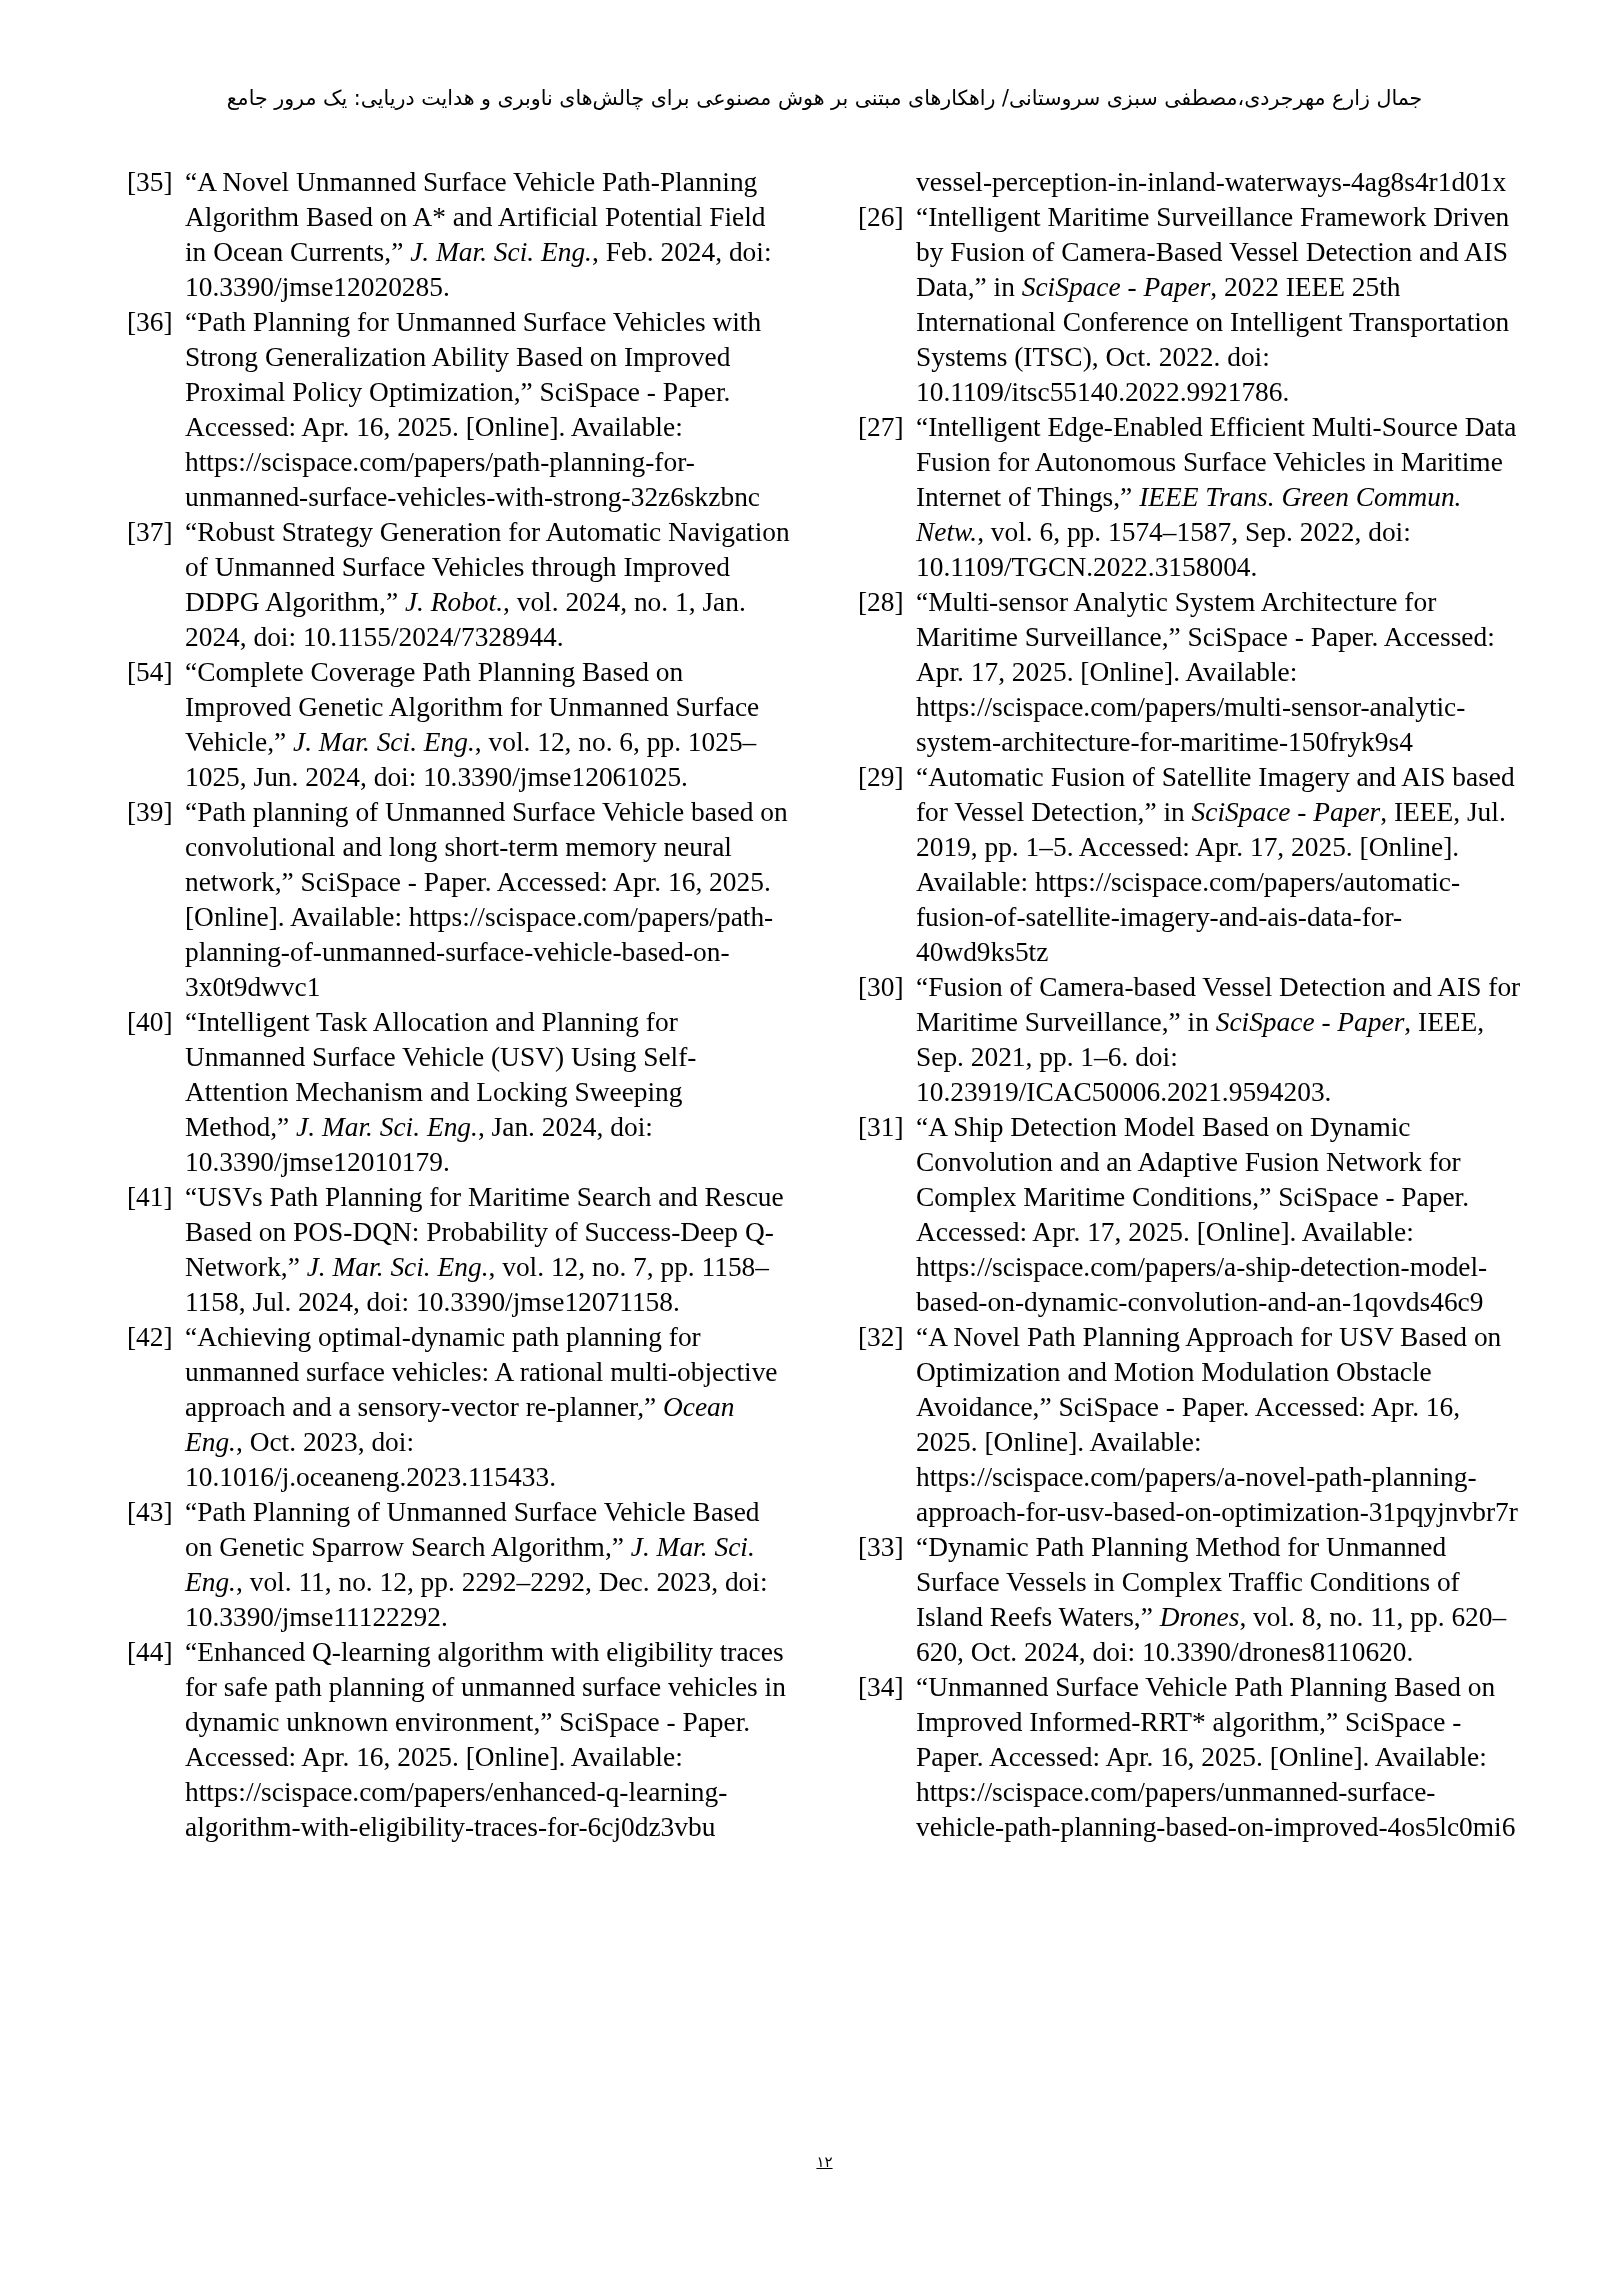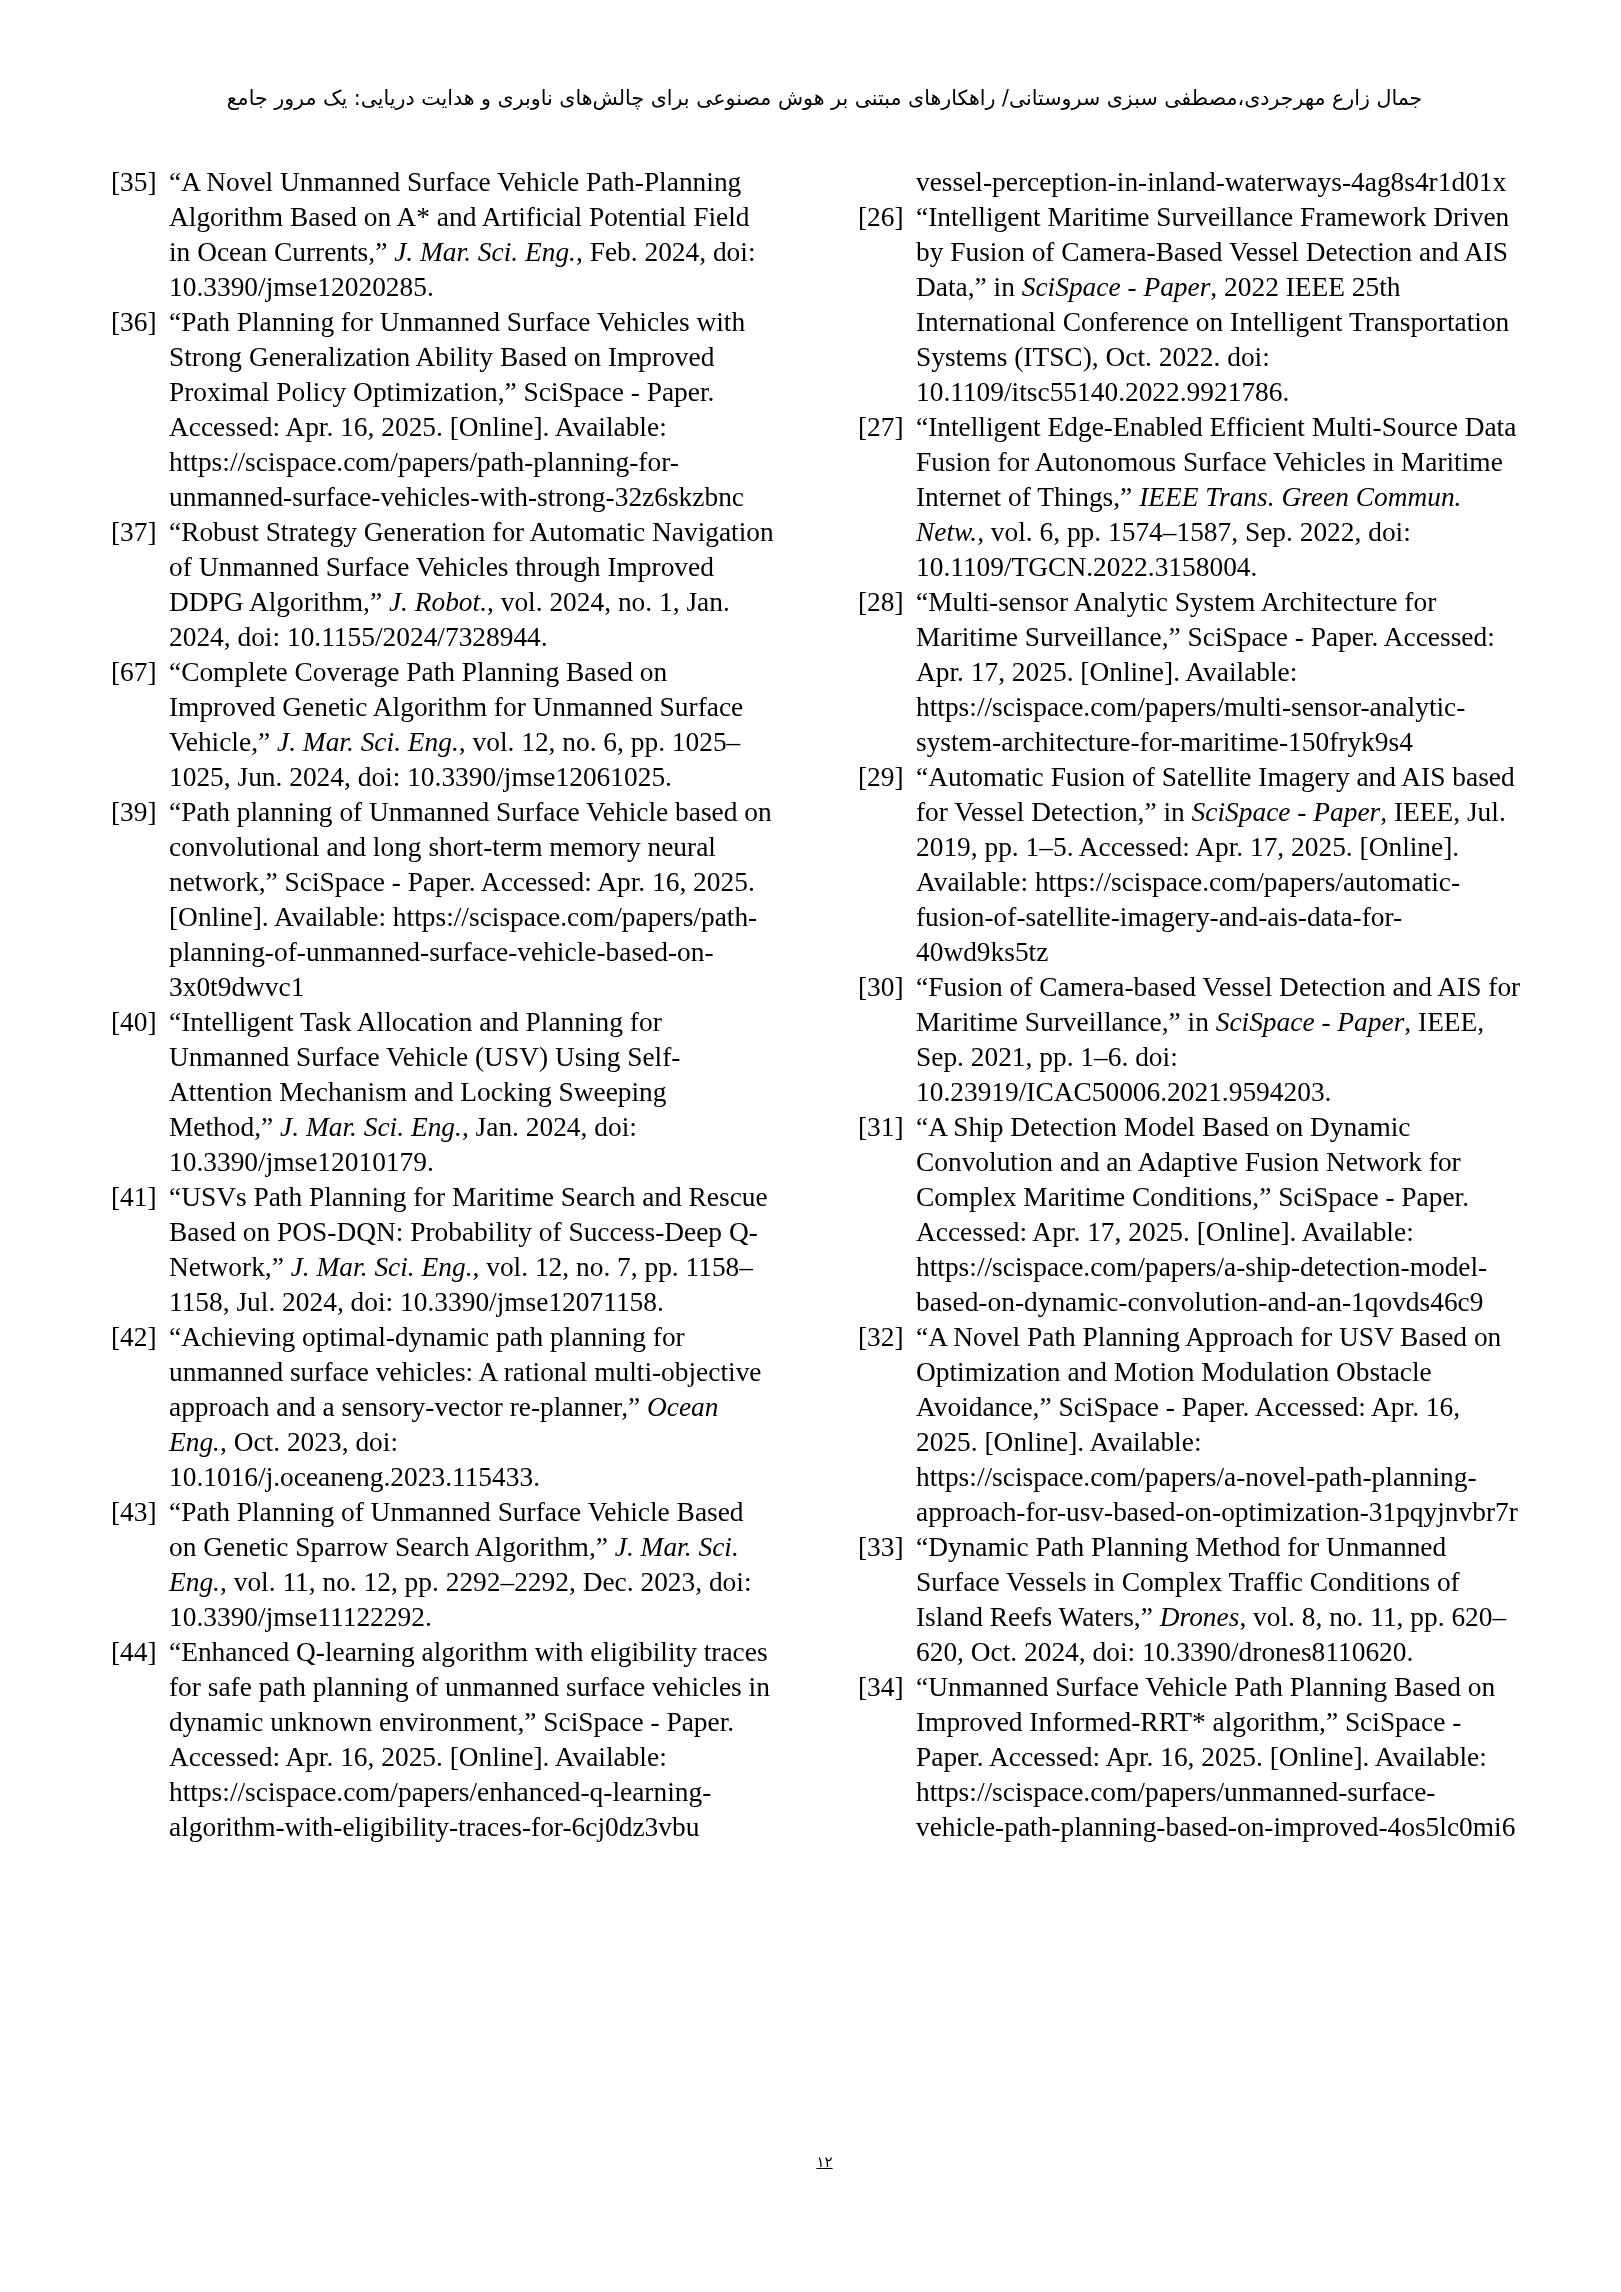--- a/index.html
+++ b/index.html
@@ -31,21 +31,21 @@
     white-space: nowrap;
   }
   .col {
     position: absolute;
     top: 165px;
     width: 664px;
     font-size: 27.4px;
     line-height: 35px;
     text-align: left;
   }
-  .col-left  { left: 111px; }
+  .col-left  { left: 127px; }
   .col-right { left: 858px; }
   .ref {
     position: relative;
     padding-left: 58px;
     overflow-wrap: break-word;
   }
   .ref-num {
     position: absolute;
     left: 0;
     top: 0;
@@ -69,21 +69,21 @@
 </head>
 <body>
 
 <div class="page">
   <div class="running-header">جمال زارع مهرجردی،مصطفی سبزی سروستانی/ راهکارهای مبتنی بر هوش مصنوعی برای چالش‌های ناوبری و هدایت دریایی: یک مرور جامع</div>
 
   <div class="col col-left" id="col-left">
       <div class="ref"><span class="ref-num">[35]</span><span><span>“A Novel Unmanned Surface Vehicle Path-Planning Algorithm Based on A* and Artificial Potential Field in Ocean Currents,” </span><em>J. Mar. Sci. Eng.</em><span>, Feb. 2024, doi: 10.3390/jmse12020285.</span></span></div>
       <div class="ref"><span class="ref-num">[36]</span><span><span>“Path Planning for Unmanned Surface Vehicles with Strong Generalization Ability Based on Improved Proximal Policy Optimization,” SciSpace - Paper. Accessed: Apr. 16, 2025. [Online]. Available: https://scispace.com/papers/path-planning-for-unmanned-surface-vehicles-with-strong-32z6skzbnc</span></span></div>
       <div class="ref"><span class="ref-num">[37]</span><span><span>“Robust Strategy Generation for Automatic Navigation of Unmanned Surface Vehicles through Improved DDPG Algorithm,” </span><em>J. Robot.</em><span>, vol. 2024, no. 1, Jan. 2024, doi: 10.1155/2024/7328944.</span></span></div>
-      <div class="ref"><span class="ref-num">[67]</span><span><span>“Complete Coverage Path Planning Based on Improved Genetic Algorithm for Unmanned Surface Vehicle,” </span><em>J. Mar. Sci. Eng.</em><span>, vol. 12, no. 6, pp. 1025–1025, Jun. 2024, doi: 10.3390/jmse12061025.</span></span></div>
+      <div class="ref"><span class="ref-num">[54]</span><span><span>“Complete Coverage Path Planning Based on Improved Genetic Algorithm for Unmanned Surface Vehicle,” </span><em>J. Mar. Sci. Eng.</em><span>, vol. 12, no. 6, pp. 1025–1025, Jun. 2024, doi: 10.3390/jmse12061025.</span></span></div>
       <div class="ref"><span class="ref-num">[39]</span><span><span>“Path planning of Unmanned Surface Vehicle based on convolutional and long short-term memory neural network,” SciSpace - Paper. Accessed: Apr. 16, 2025. [Online]. Available: https://scispace.com/papers/path-planning-of-unmanned-surface-vehicle-based-on-3x0t9dwvc1</span></span></div>
       <div class="ref"><span class="ref-num">[40]</span><span><span>“Intelligent Task Allocation and Planning for Unmanned Surface Vehicle (USV) Using Self-Attention Mechanism and Locking Sweeping Method,” </span><em>J. Mar. Sci. Eng.</em><span>, Jan. 2024, doi: 10.3390/jmse12010179.</span></span></div>
       <div class="ref"><span class="ref-num">[41]</span><span><span>“USVs Path Planning for Maritime Search and Rescue Based on POS-DQN: Probability of Success-Deep Q-Network,” </span><em>J. Mar. Sci. Eng.</em><span>, vol. 12, no. 7, pp. 1158–1158, Jul. 2024, doi: 10.3390/jmse12071158.</span></span></div>
       <div class="ref"><span class="ref-num">[42]</span><span><span>“Achieving optimal-dynamic path planning for unmanned surface vehicles: A rational multi-objective approach and a sensory-vector re-planner,” </span><em>Ocean Eng.</em><span>, Oct. 2023, doi: 10.1016/j.oceaneng.2023.115433.</span></span></div>
       <div class="ref"><span class="ref-num">[43]</span><span><span>“Path Planning of Unmanned Surface Vehicle Based on Genetic Sparrow Search Algorithm,” </span><em>J. Mar. Sci. Eng.</em><span>, vol. 11, no. 12, pp. 2292–2292, Dec. 2023, doi: 10.3390/jmse11122292.</span></span></div>
       <div class="ref"><span class="ref-num">[44]</span><span><span>“Enhanced Q-learning algorithm with eligibility traces for safe path planning of unmanned surface vehicles in dynamic unknown environment,” SciSpace - Paper. Accessed: Apr. 16, 2025. [Online]. Available: https://scispace.com/papers/enhanced-q-learning-algorithm-with-eligibility-traces-for-6cj0dz3vbu</span></span></div>
     </div>
 
   <div class="col col-right" id="col-right">
       <div class="ref"><span class="ref-num"></span><span><span>vessel-perception-in-inland-waterways-4ag8s4r1d01x</span></span></div>

